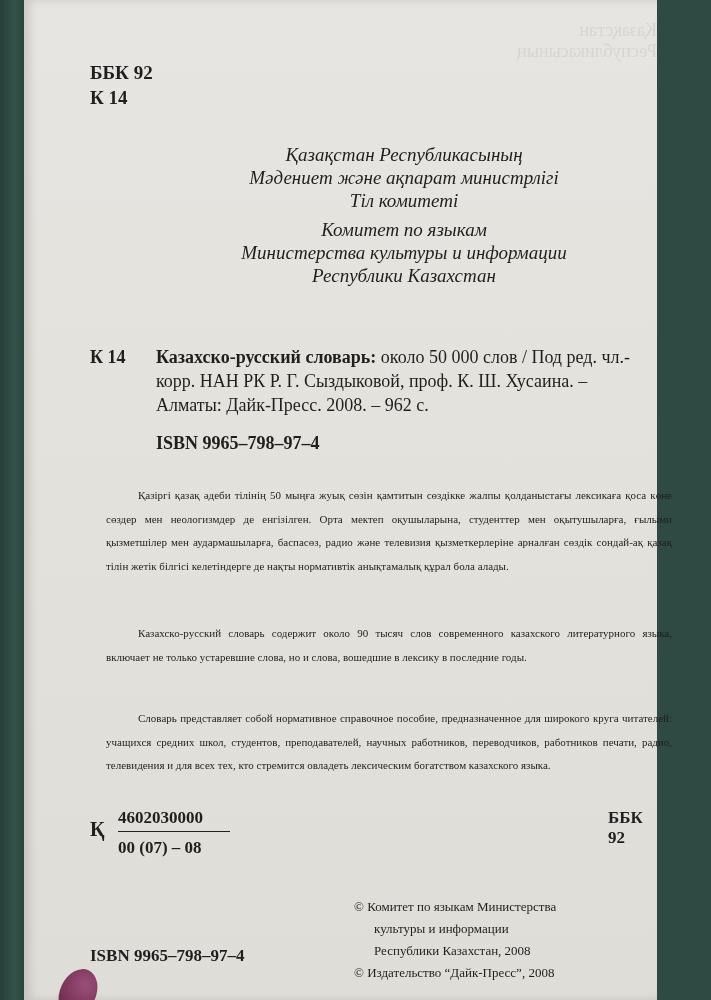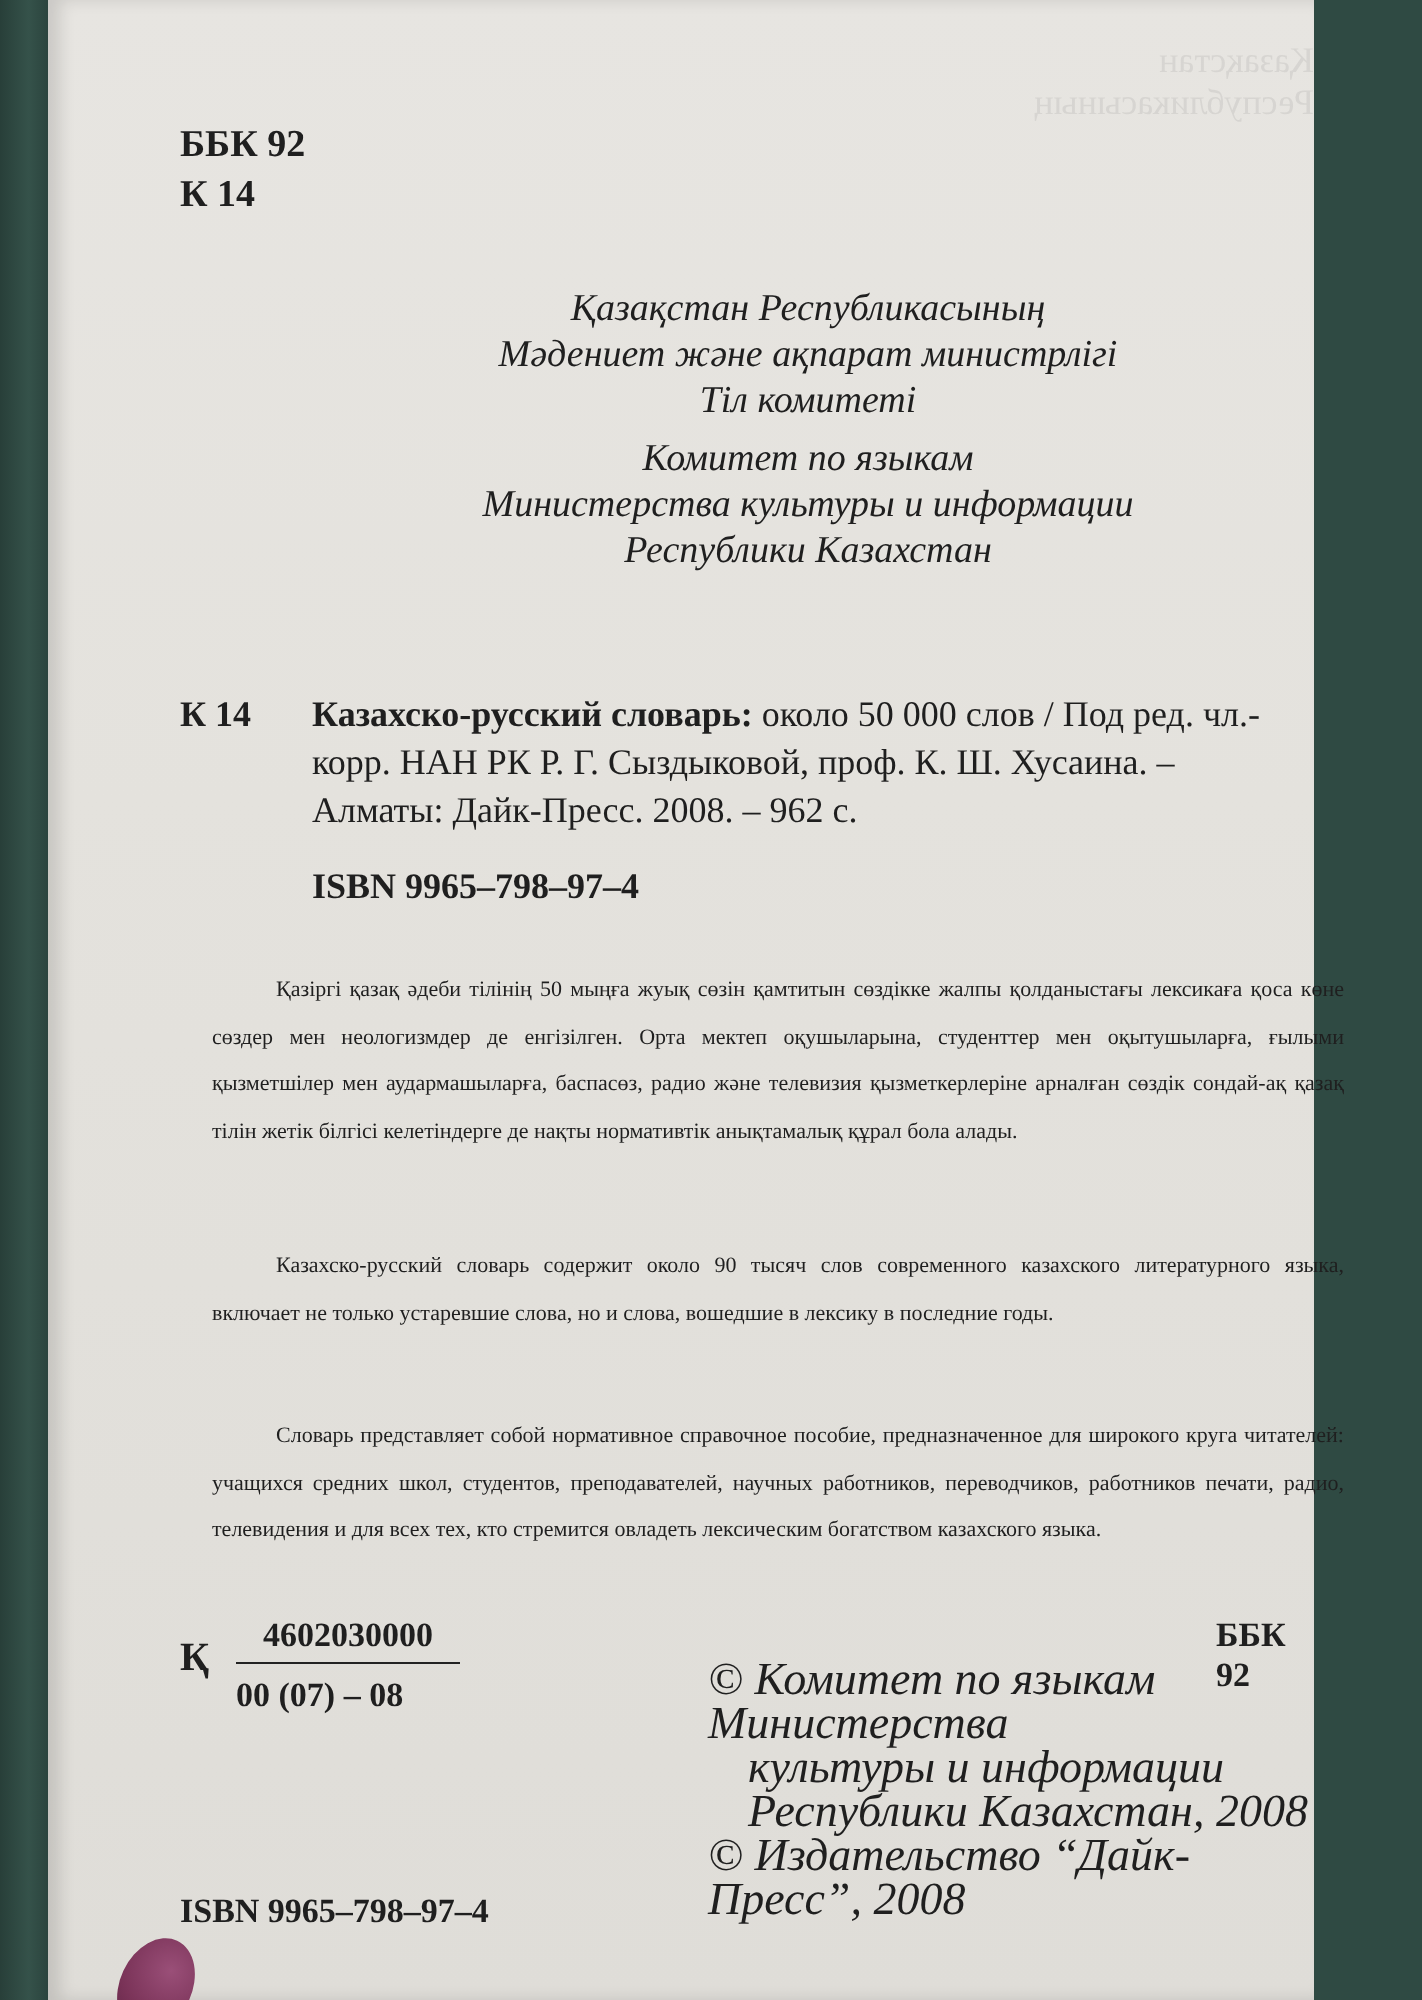--- a/index.html
+++ b/index.html
@@ -29,24 +29,24 @@
     .catalog .code { font-weight: bold; display: inline-block; width: 66px; }
     .catalog .title-bold { font-weight: bold; }
     .catalog .line2 { padding-left: 66px; }
     .isbn1 { left: 132px; top: 433px; font-weight: bold; font-size: 18px; }
     .para { left: 82px; width: 566px; font-size: 11px; line-height: 23.5px; text-align: justify; text-indent: 32px; }
     .p1 { top: 484px; }
     .p2 { top: 622px; }
     .p3 { top: 679px; margin-top: 28px; }
     .kfrac { left: 66px; top: 808px; font-weight: bold; font-size: 17px; }
     .kfrac .letter { position: absolute; left: 0; top: 10px; font-size: 20px; }
-    .kfrac .num { position: absolute; left: 28px; top: 0; width: 112px; border-bottom: 1.5px solid #222; padding-bottom: 3px; white-space: nowrap; text-align: center; }
+    .kfrac .num { position: absolute; left: 28px; top: 0; width: 112px; border-bottom: 1.5px solid #222; padding-bottom: 3px; white-space: nowrap; }
     .kfrac .den { position: absolute; left: 28px; top: 30px; white-space: nowrap; }
     .bbk-bottom { left: 584px; top: 808px; font-weight: bold; font-size: 17px; }
-    .copyright { left: 330px; top: 829px; font-size: 23px; line-height: 22px; font-style: italic; }
+    .copyright { left: 330px; top: 896px; font-size: 13px; line-height: 22px; }
     .copyright .indent { padding-left: 20px; }
     .isbn2 { left: 66px; top: 946px; font-weight: bold; font-size: 17px; }
     .nail {
       position: absolute; left: 36px; top: 968px; width: 36px; height: 50px; border-radius: 50%;
       background: radial-gradient(circle at 60% 30%, #9a4f78 0%, #7a3358 60%, #5e2444 100%);
       transform: rotate(25deg);
     }
     .ghost {
       position: absolute; color: rgba(80,80,80,0.10); font-family: "Liberation Serif", serif; transform: scaleX(-1);
       pointer-events: none;

